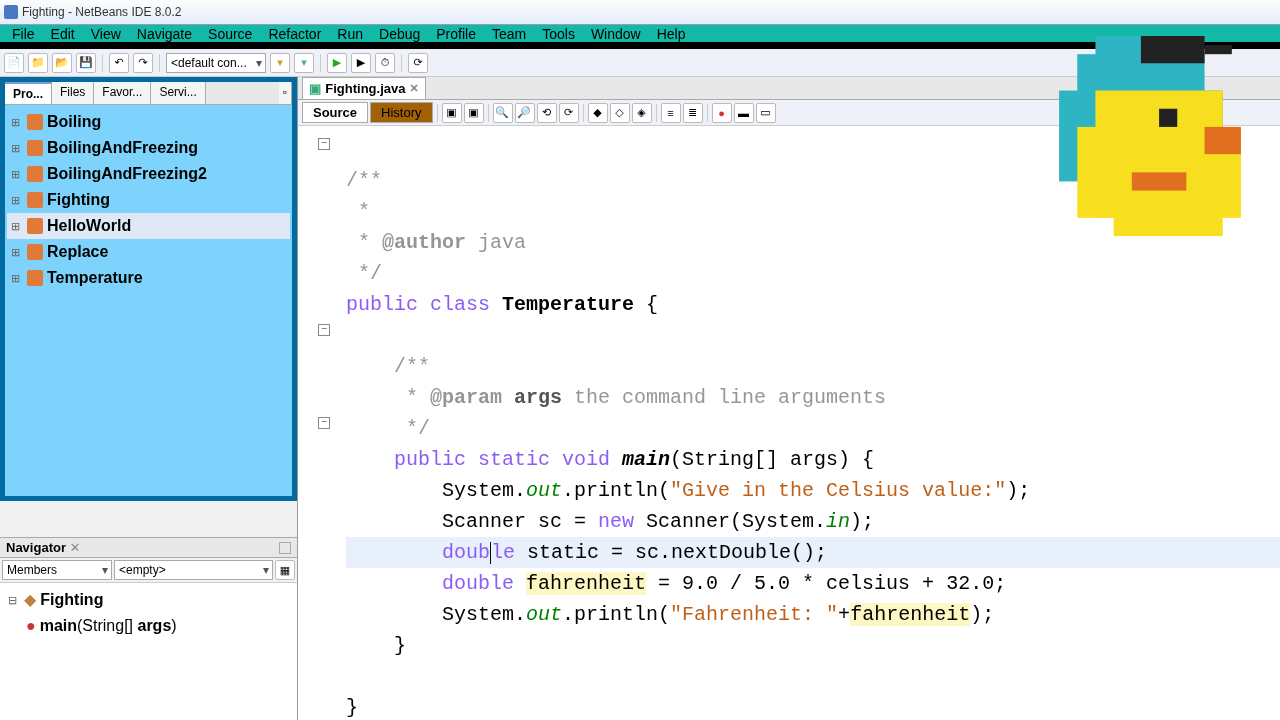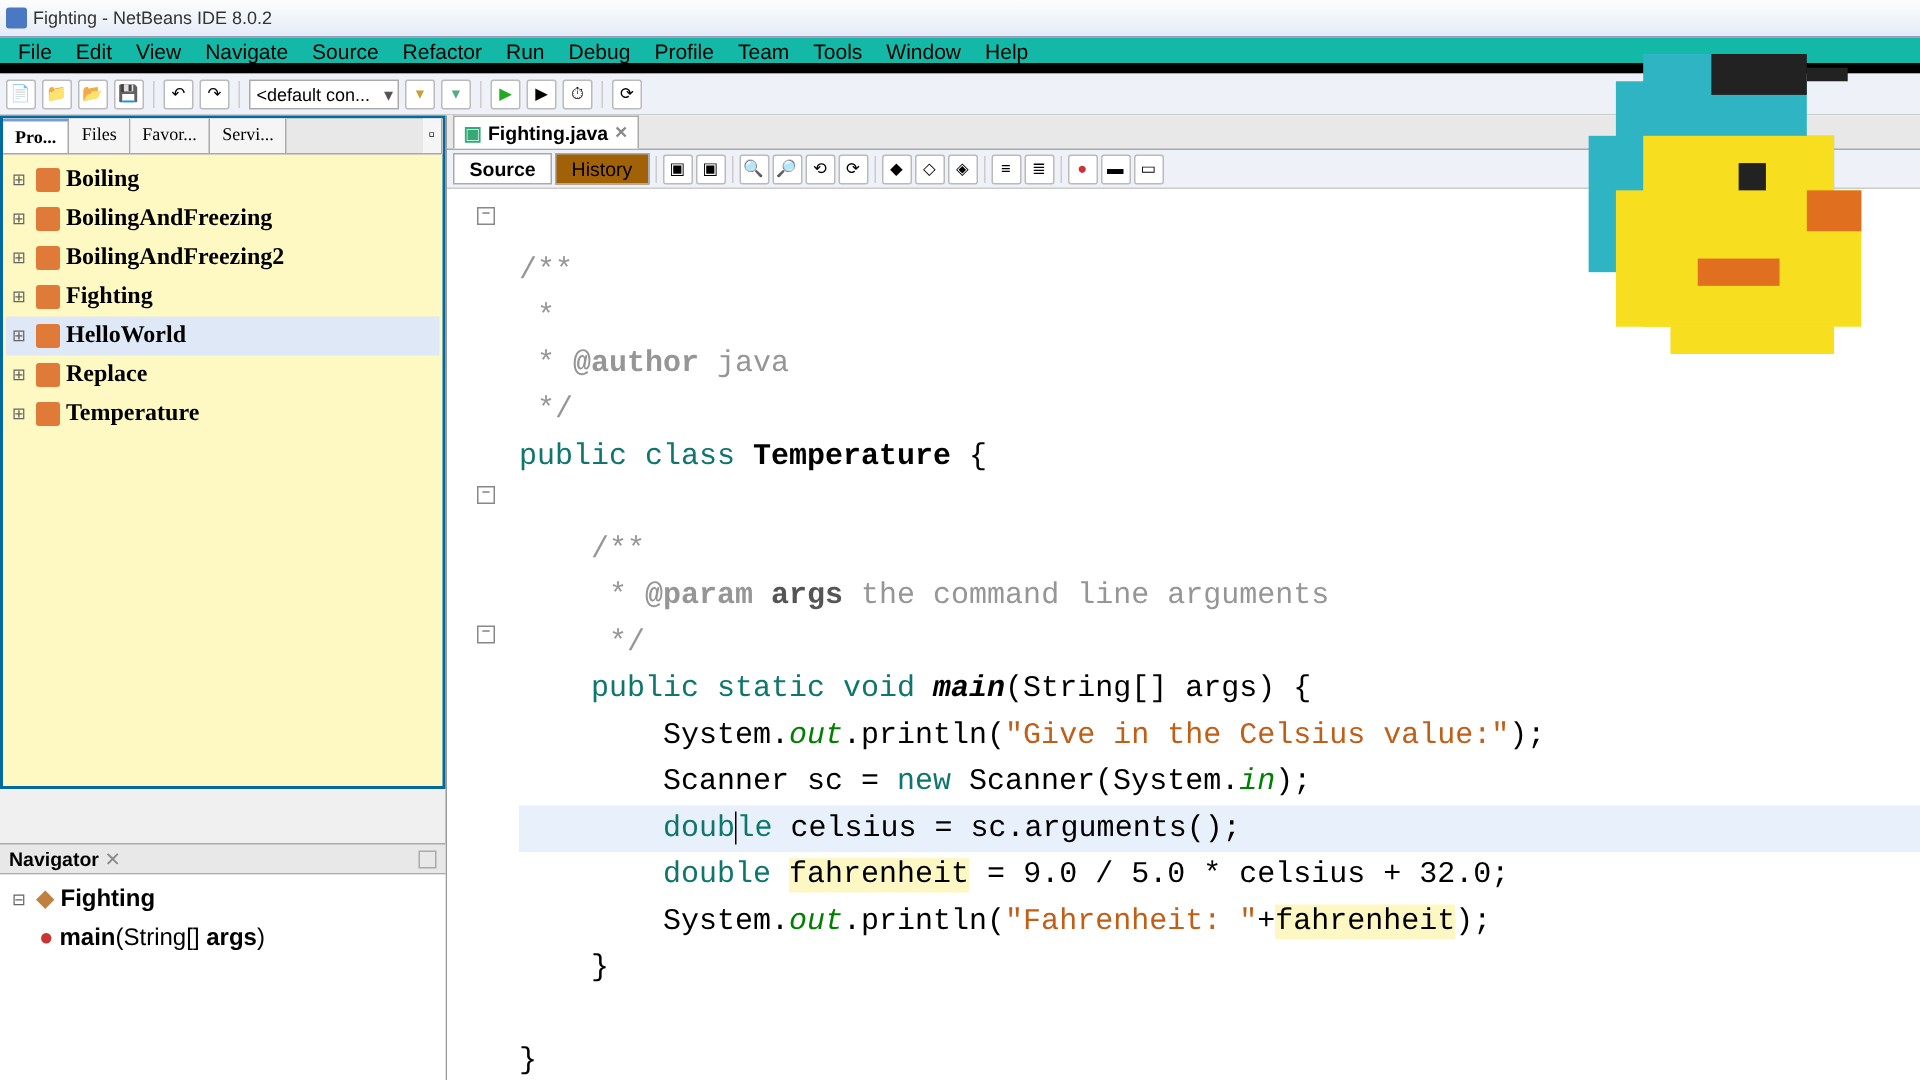--- a/index.html
+++ b/index.html
@@ -8,21 +8,21 @@
 .titlebar .icon { width:14px;height:14px;background:#4a78c2;border-radius:2px;margin-right:4px;display:inline-block; }
 .menubar { height: 24px; background: #14b8a6; border-bottom: 7px solid #000000; display: flex; align-items: center; padding: 0 4px; font-size: 14px; }
 .menubar span { padding: 3px 8px; cursor: default; }
 .toolbar { height: 28px; background: #eef1f7; border-bottom: 1px solid #ccc; display: flex; align-items: center; padding: 0 4px; gap:4px; }
 .tbtn { width:20px;height:20px;background:#fff;border:1px solid #bbb;border-radius:2px;display:inline-flex;align-items:center;justify-content:center;font-size:11px; }
 .tsep { width:1px;height:18px;background:#ccc;margin:0 2px; }
 .combo { height:20px;border:1px solid #aaa;background:#fff;padding:0 14px 0 4px;font-size:12px;display:flex;align-items:center;position:relative;min-width:100px; }
 .combo::after{content:"▾";position:absolute;right:3px;color:#555;}
 .workspace { display:flex; height: calc(720px - 22px - 24px - 28px); }
 .leftcol { width: 298px; display:flex; flex-direction:column; border-right:1px solid #999; }
-.panel { background:#fef9c3; border:2px solid #0369a1; margin:0;font-family:Liberation Serif, serif; }
+.panel { background:#7dd3fc; border:5px solid #0369a1; margin:0; }
 .tabrow { display:flex; background:#e8e8e8; border-bottom:1px solid #aaa; font-size:12px; }
 .tab { padding:3px 8px; border-right:1px solid #aaa; background:#f5f5f5; white-space:nowrap; overflow:hidden; text-overflow:ellipsis; }
 .tab.active { background:#fff; font-weight:bold; border-top:2px solid #7a9ecb; }
 .tab.short { max-width:60px; }
 .tree { padding:4px 2px; font-size:16px; line-height:26px; }
 .tree-item { display:flex; align-items:center; gap:4px; padding:0 4px; }
 .tree-item.sel { background:#dfe8f6; }
 .exp { color:#666; font-size:11px; width:12px; }
 .proj-icon { width:16px;height:16px;background:#e07a38;border-radius:2px;display:inline-block; }
 .navpanel { flex:0 0 auto;margin-top:36px; }
@@ -32,21 +32,21 @@
 .editor { flex:1; display:flex; flex-direction:column; background:#fff; }
 .edtabrow { display:flex; background:#e8e8e8; border-bottom:1px solid #aaa; padding-left:4px; }
 .edtab { display:flex;align-items:center;gap:4px;background:#fff;border:1px solid #aaa;border-bottom:none;padding:3px 6px;font-weight:bold;font-size:13px; }
 .edtab .x{color:#888;font-size:11px;}
 .subtool { display:flex;align-items:center;gap:2px;background:#eef1f7;border-bottom:1px solid #ccc;padding:2px 4px;height:26px; }
 .subtab { padding:2px 10px;border:1px solid #aaa;background:#a16207;font-size:13px; }
 .subtab.active{background:#fff;font-weight:bold;}
 .code { flex:1; font-family: "Consolas","Courier New",monospace; font-size:20px; line-height:31px; padding:8px 0 8px 48px; position:relative; white-space:pre; color:#000; overflow:hidden; }
 .fold-gutter{position:absolute;left:20px;top:8px;bottom:0;width:20px;}
 .fold{position:absolute;width:12px;height:12px;border:1px solid #888;background:#fff;font-size:10px;line-height:10px;text-align:center;color:#555;}
-.kw{color:#0f766e;}
+.kw{color:#8b5cf6;}
 .cm{color:#969696;}
 .cmb{color:#969696;font-weight:bold;}
 .str{color:#c06018;}
 .it{font-style:italic;color:#008000;}
 .bold{font-weight:bold;}
 .hl-line{background:#e8f0fb;}
 .hl-word{background:#fdf7c3;}
 .cursor{display:inline-block;width:1px;height:22px;background:#000;vertical-align:middle;}
 .duck{position:absolute;top:36px;right:20px;width:220px;height:200px;}
 .minibox{width:12px;height:12px;border:1px solid #aaa;display:inline-block;}
@@ -141,20 +141,25 @@
             <span class="exp">⊞</span>
             <span class="proj-icon"></span> 
             <b>Temperature</b>
           </div>
         </div>
     </div>
     <div class="navpanel">
       <div class="navhdr">
         <span><span>Navigator</span> <span style="font-weight:normal;color:#888">✕</span></span>
         <span class="minibox"></span>
+      </div>
+      <div class="navctl">
+        <span class="combo" style="min-width:110px">Members</span>
+        <span class="combo" style="flex:1">&lt;empty&gt;</span>
+        <span class="tbtn">▦</span>
       </div>
       <div class="navtree">
         <div class="tree-item">
             <span class="exp">⊟</span>
             <span style="color:#c08040">◆</span> 
             <b>Fighting</b>
           </div>
         <div class="tree-item" style="padding-left:22px">
             <span style="color:#c33">●</span> 
             <span><b>main</b>(String[] <b>args</b>)</span>
@@ -204,21 +209,21 @@
 <span class="cm"> * </span><span class="cmb">@author</span><span class="cm"> java</span>
 <span class="cm"> */</span>
 <span class="kw">public</span><span class="kw"> class </span><span class="bold">Temperature</span><span> {</span>
 <span></span>
 <span class="cm">    /**</span>
 <span class="cm">     * </span><span class="cmb">@param</span><span class="cm"> </span><span class="cm bold" style="color:#555">args</span><span class="cm"> the command line arguments</span>
 <span class="cm">     */</span>
 <span class="kw">    public static void</span><span> </span><span class="bold" style="font-style:italic">main</span><span>(String[] args) {</span>
 <span>        System.</span><span class="it">out</span><span>.println(</span><span class="str">"Give in the Celsius value:"</span><span>);</span>
 <span>        Scanner sc = </span><span class="kw">new</span><span> Scanner(System.</span><span class="it">in</span><span>);</span>
-<span class="hl-line" style="display:inline-block;width:100%"><span>        </span><span class="kw">doub</span><span class="cursor"></span><span class="kw">le</span><span> celsius = sc.arguments();</span></span>
+<span class="hl-line" style="display:inline-block;width:100%"><span>        </span><span class="kw">doub</span><span class="cursor"></span><span class="kw">le</span><span> static = sc.nextDouble();</span></span>
 <span>        </span><span class="kw">double</span><span> </span><span class="hl-word">fahrenheit</span><span> = 9.0 / 5.0 * celsius + 32.0;</span>
 <span>        System.</span><span class="it">out</span><span>.println(</span><span class="str">"Fahrenheit: "</span><span>+</span><span class="hl-word">fahrenheit</span><span>);</span>
 <span>    }</span>
 <span></span>
 <span>}</span>
     </div>
   </div>
 </div>
 
 <svg class="duck" viewBox="0 0 24 22">

